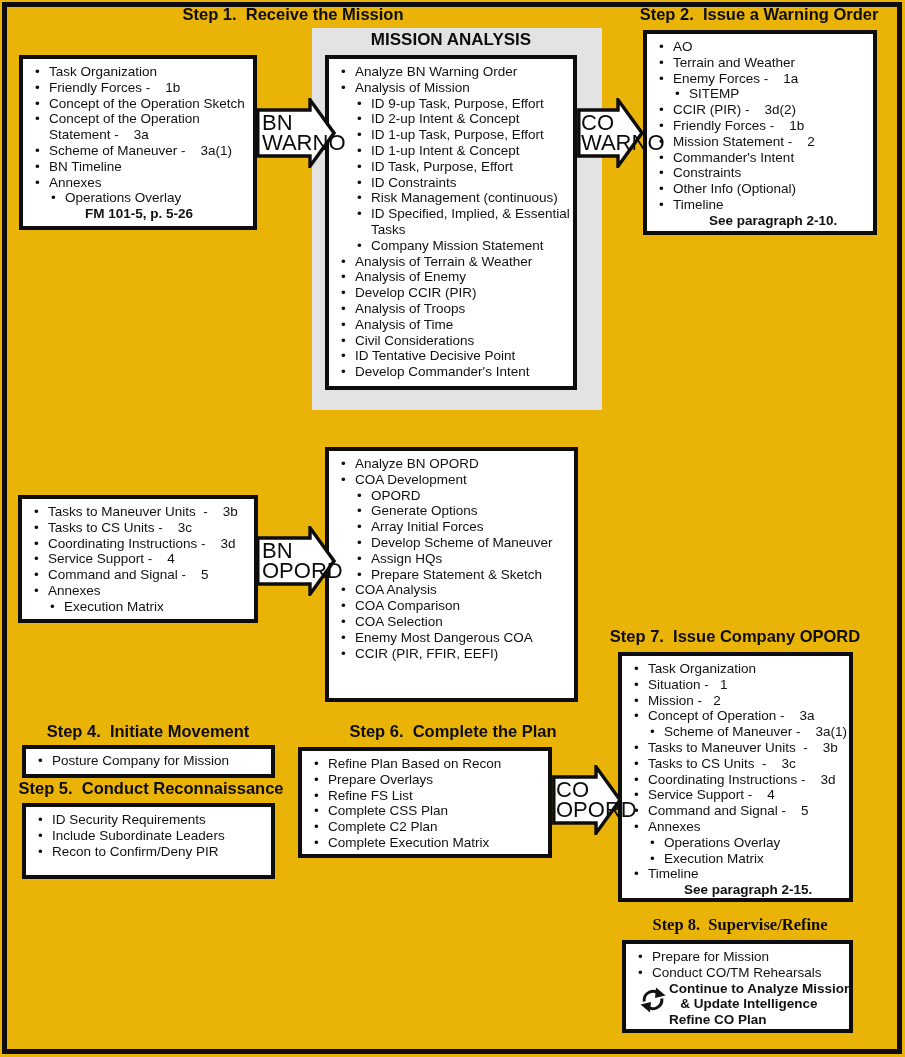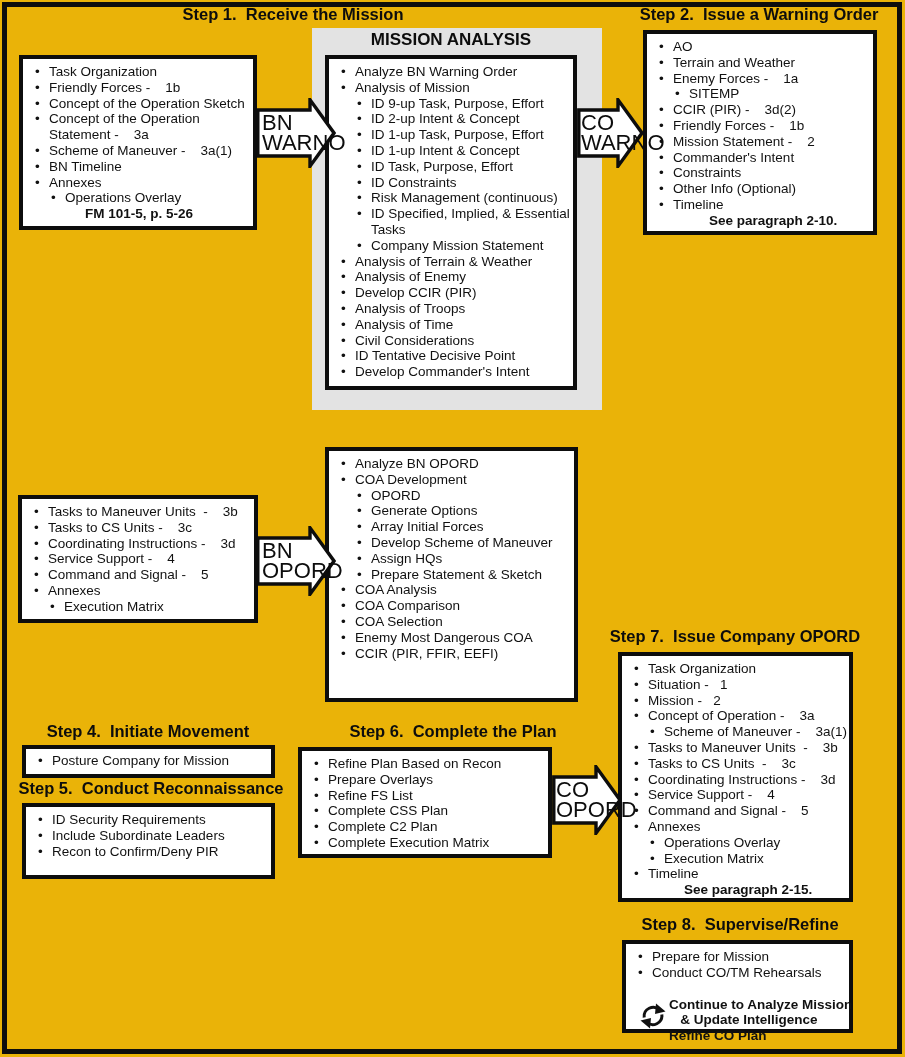--- a/index.html
+++ b/index.html
@@ -22,21 +22,21 @@
   .l1{padding-left:6px;}
   .l2{padding-left:22px;}
   .l3{padding-left:56px;}
   .bold{font-weight:bold;}
   .arrow{position:absolute;}
   .arrow svg{position:absolute;left:0;top:0;}
   .arrow .lbl{
     position:absolute;left:6px;top:15px;font-size:22px;line-height:20px;
     white-space:pre;color:#0d0d0d;
   }
-  .cycle-row{position:relative;margin-top:16px;}
+  .cycle-row{position:relative;margin-top:0px;}
   .cycle-icon{position:absolute;left:8px;top:5px;}
   .cycle-text{
     white-space:pre;font-size:13.5px;line-height:15.8px;font-weight:bold;
     padding-left:37px;color:#111;
   }
 </style>
 </head>
 <body>
 
 <div id="canvas">
@@ -44,21 +44,21 @@
 
   <div class="panel" style="left: 312px; top: 28px; width: 290px; height: 382px; background: rgb(227, 227, 227);"></div>
 
   <div class="title" style="left:293px;top:5px;">Step 1.  Receive the Mission</div>
   <div class="title" style="left:451px;top:30px;font-size:17px;">MISSION ANALYSIS</div>
   <div class="title" style="left:759px;top:5px;">Step 2.  Issue a Warning Order</div>
   <div class="title" style="left:148px;top:722px;">Step 4.  Initiate Movement</div>
   <div class="title" style="left:151px;top:779px;">Step 5.  Conduct Reconnaissance</div>
   <div class="title" style="left:425px;top:722px;margin-left:28px;">Step 6.  Complete the Plan</div>
   <div class="title" style="left:735px;top:627px;">Step 7.  Issue Company OPORD</div>
-  <div class="title" style="left:740px;top:915px;">Step 8.  Supervise/Refine</div>
+  <div class="title" style="left:740px;top:915px;font-family:Liberation Serif, serif;">Step 8.  Supervise/Refine</div>
 
   <div class="box" style="left:19px;top:55px;width:238px;height:175px;">
       <div class="li l1"><span class="bu">•</span><span class="t">Task Organization</span></div>
       <div class="li l1"><span class="bu">•</span><span class="t">Friendly Forces -    1b</span></div>
       <div class="li l1"><span class="bu">•</span><span class="t">Concept of the Operation Sketch</span></div>
       <div class="li l1"><span class="bu">•</span><span class="t">Concept of the Operation
 Statement -    3a</span></div>
       <div class="li l1"><span class="bu">•</span><span class="t">Scheme of Maneuver -    3a(1)</span></div>
       <div class="li l1"><span class="bu">•</span><span class="t">BN Timeline</span></div>
       <div class="li l1"><span class="bu">•</span><span class="t">Annexes</span></div>

